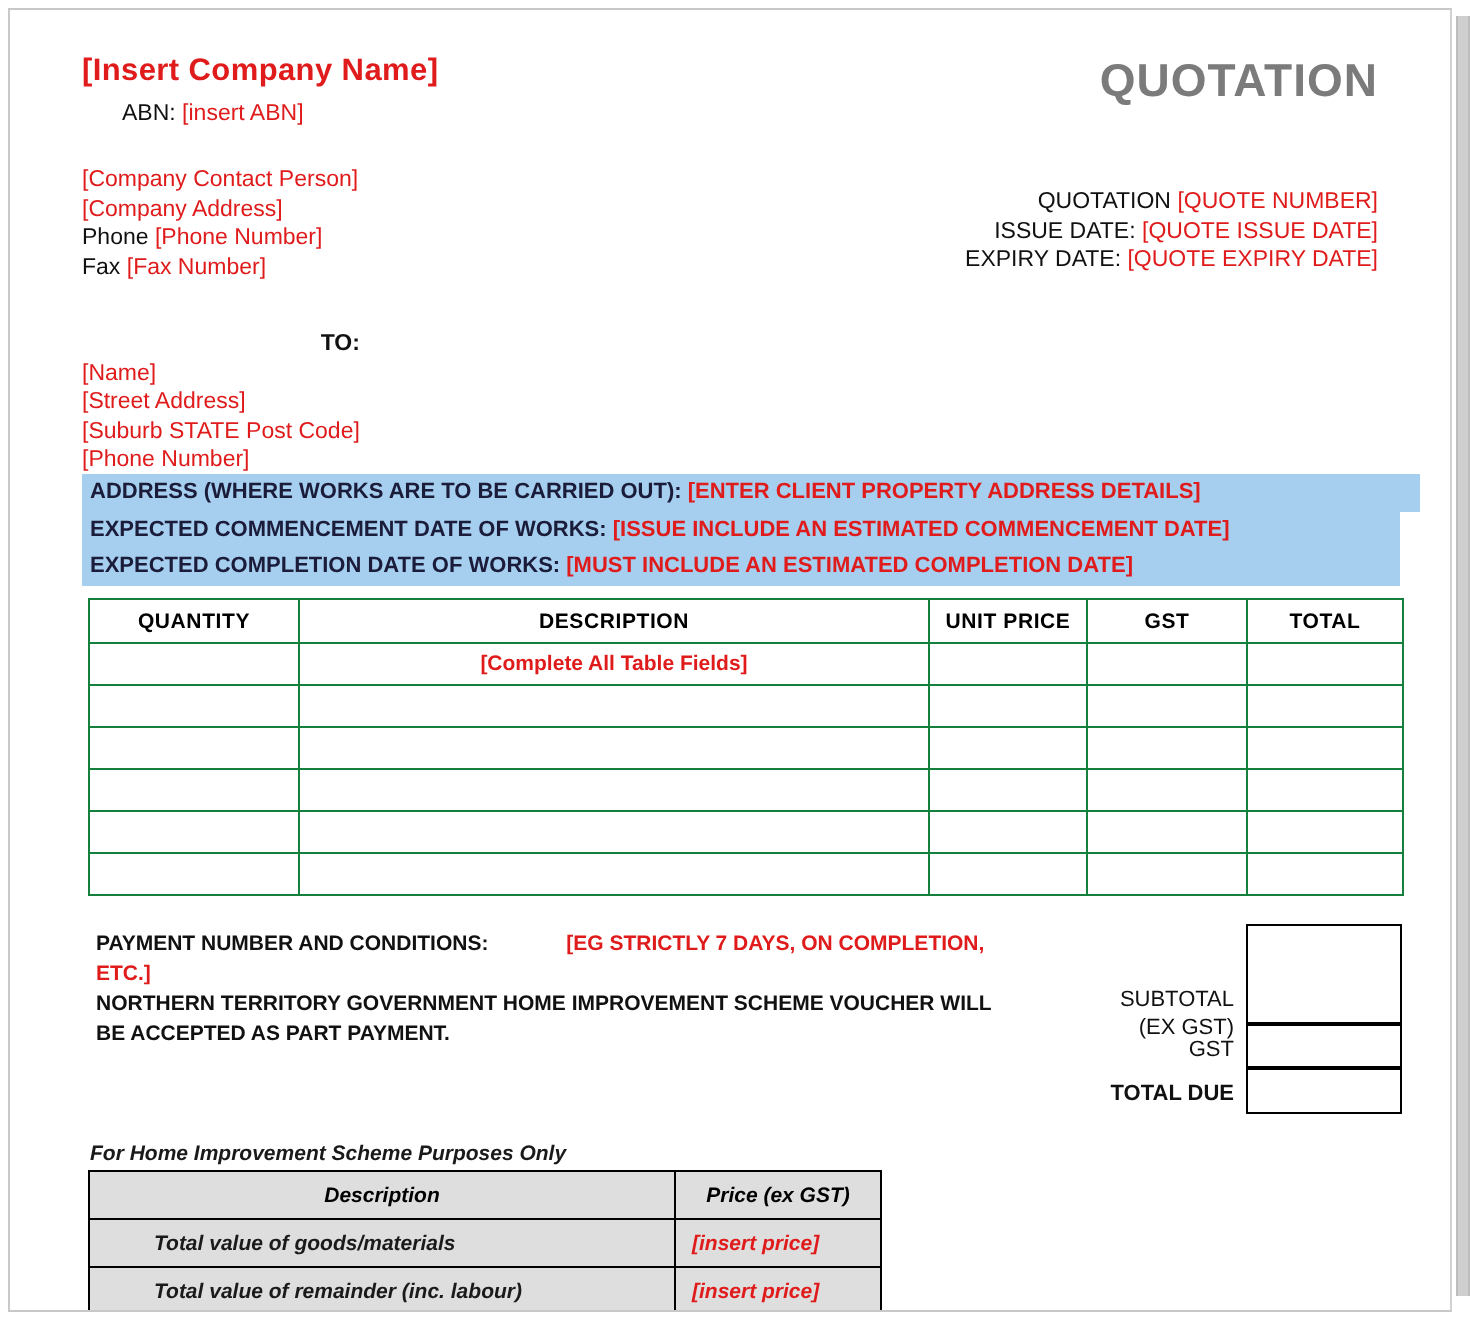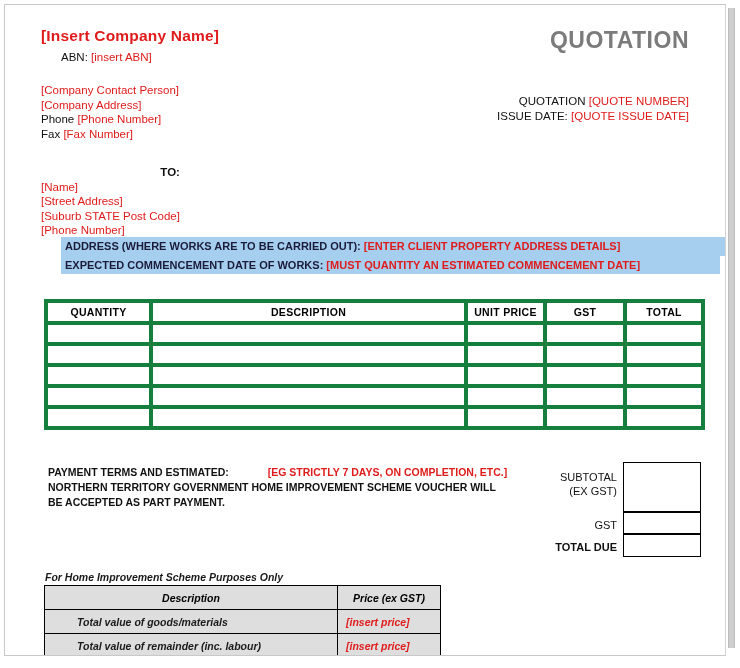--- a/index.html
+++ b/index.html
@@ -101,21 +101,20 @@
 
   
   #blue-band {
     position: absolute;
     left: 36px; top: 232px;
     width: 659px;
     font-size: 11px;
     line-height: 16.5px;
     font-weight: bold;
     color: #1b1b3a;
-    margin-left: 20px;
   }
   #blue-band .bline {
     background: #a6cfef;
     white-space: nowrap;
     display: block;
     padding: 1px 2px 1px 4px;
   }
   #blue-band .bline.l1 { width: 669px; }
   #blue-band .bline.l2 { width: 659px; }
   #blue-band .bline.l3 { width: 659px; }
@@ -123,21 +122,21 @@
 
   
   #quote-table {
     position: absolute;
     left: 39px; top: 294px;
     width: 657px;
     border-collapse: collapse;
     table-layout: fixed;
   }
   #quote-table td, #quote-table th {
-    border: 4px solid #15803d;
+    border: 1px solid #15803d;
     height: 21px;
     padding: 0 3px;
     font-size: 10.5px;
   }
   #quote-table th {
     font-weight: bold;
     text-align: center;
     letter-spacing: 0.3px;
     height: 22px;
   }
@@ -171,21 +170,21 @@
     text-align: right;
     font-size: 11px;
     color: #111111;
     line-height: 14px;
   }
   .tot-box {
     position: absolute;
     border: 1px solid #000000;
     background: #ffffff;
   }
-  #subtotal-label { left: 500px; top: 465px; width: 112px; }
+  #subtotal-label { left: 500px; top: 488px; width: 112px; }
   #subtotal-box   { left: 618px; top: 457px; width: 78px; height: 50px; }
   #gst-label      { left: 500px; top: 513px; width: 112px; }
   #gst-box        { left: 618px; top: 507px; width: 78px; height: 22px; }
   #totaldue-label { left: 500px; top: 535px; width: 112px; font-weight: bold; }
   #totaldue-box   { left: 618px; top: 529px; width: 78px; height: 23px; }
 
   
   #scheme-caption {
     position: absolute;
     left: 40px; top: 566px;
@@ -248,36 +247,43 @@
 
     <div id="quote-meta">
       <div>
         <span>QUOTATION</span>
         <span class="red">[QUOTE NUMBER]</span>
       </div>
       <div>
         <span>ISSUE DATE:</span>
         <span class="red">[QUOTE ISSUE DATE]</span>
       </div>
+      <div>
+        <span>EXPIRY DATE:</span>
+        <span class="red">[QUOTE EXPIRY DATE]</span>
+      </div>
     </div>
 
     <div id="to-block">
       <div class="to-label">TO:</div>
       <div>[Name]</div>
       <div>[Street Address]</div>
       <div>[Suburb STATE Post Code]</div>
       <div>[Phone Number]</div>
     </div>
 
     <div id="blue-band">
       <span class="bline l1"><span>ADDRESS (WHERE WORKS ARE TO BE CARRIED OUT):</span>
         <span class="val">[ENTER CLIENT PROPERTY ADDRESS DETAILS]</span>
       </span>
       <span class="bline l2"><span>EXPECTED COMMENCEMENT DATE OF WORKS:</span>
-        <span class="val">[MUST QUANTITY AN ESTIMATED COMMENCEMENT DATE]</span>
+        <span class="val">[ISSUE INCLUDE AN ESTIMATED COMMENCEMENT DATE]</span>
+      </span>
+      <span class="bline l3"><span>EXPECTED COMPLETION DATE OF WORKS:</span>
+        <span class="val">[MUST INCLUDE AN ESTIMATED COMPLETION DATE]</span>
       </span>
     </div>
 
     <table id="quote-table">
       <colgroup>
         <col class="col-qty">
           <col class="col-desc">
           <col class="col-unit">
           <col class="col-gst">
           <col class="col-total">
@@ -287,20 +293,27 @@
           <th>QUANTITY</th>
           <th>DESCRIPTION</th>
           <th>UNIT PRICE</th>
           <th>GST</th>
           <th>TOTAL</th>
         </tr>
       </thead>
       <tbody>
         <tr>
           <td></td>
+          <td class="note">[Complete All Table Fields]</td>
+          <td></td>
+          <td></td>
+          <td></td>
+        </tr>
+        <tr>
+          <td></td>
           <td></td>
           <td></td>
           <td></td>
           <td></td>
         </tr>
         <tr>
           <td></td>
           <td></td>
           <td></td>
           <td></td>
@@ -325,21 +338,21 @@
           <td></td>
           <td></td>
           <td></td>
           <td></td>
         </tr>
       </tbody>
     </table>
 
     <div id="payment-terms">
       <div>
-        <span>PAYMENT TERMS AND ESTIMATED:</span>
+        <span>PAYMENT NUMBER AND CONDITIONS:</span>
         <span class="val">[EG STRICTLY 7 DAYS, ON COMPLETION, ETC.]</span>
       </div>
       <div>NORTHERN TERRITORY GOVERNMENT HOME IMPROVEMENT SCHEME VOUCHER WILL</div>
       <div>BE ACCEPTED AS PART PAYMENT.</div>
     </div>
 
     <div class="tot-label" id="subtotal-label">
       <div>SUBTOTAL</div>
       <div>(EX GST)</div>
     </div>

